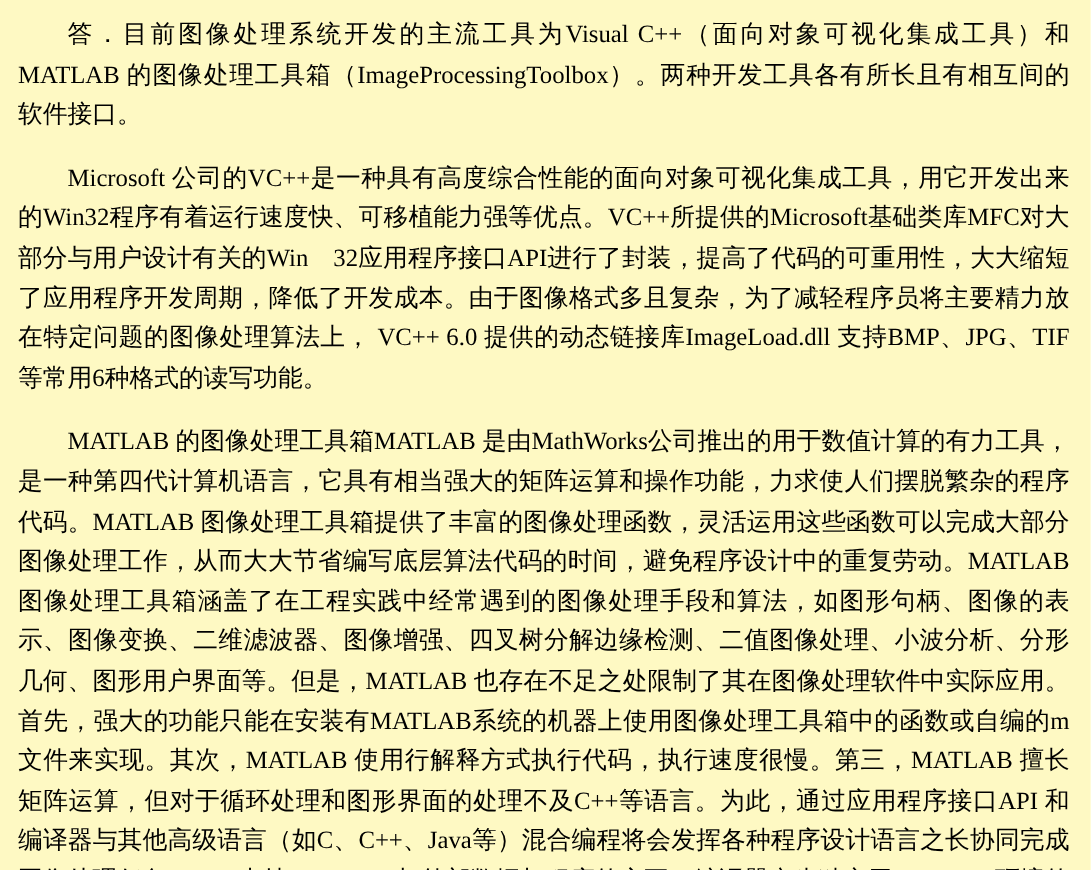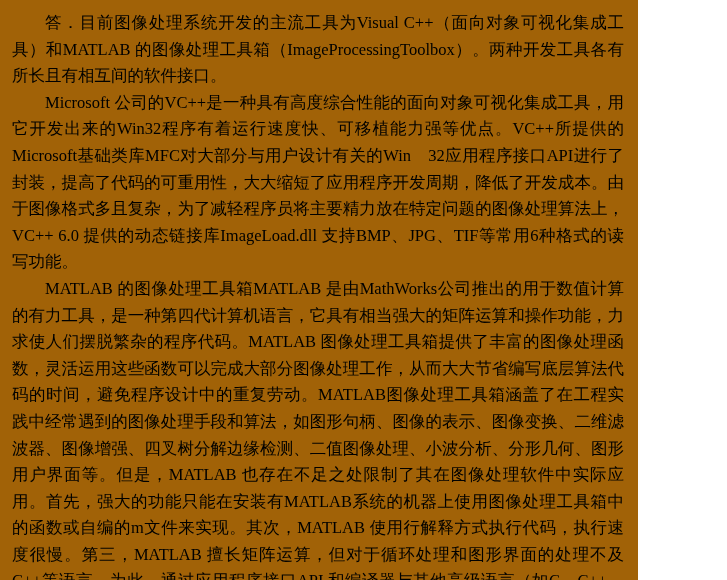--- a/index.html
+++ b/index.html
@@ -8,40 +8,40 @@
     background: #ffffff;
   }
   body {
     width: 727px;
     height: 580px;
     overflow: hidden;
     font-family: "Liberation Serif", serif;
     color: #000000;
   }
   .page {
-    width: 638px;
+    width: 727px;
     height: 580px;
     box-sizing: border-box;
     padding: 10px 14px 0 12px;
-    background: #a16207;
+    background: #fef9c3;
   }
   .para {
     font-size: 16.5px;
     line-height: 26.6px;
     text-align: justify;
     text-justify: inter-ideograph;
     margin: 0 0 0 0;
     letter-spacing: 0px;
     word-spacing: 0px;
   }
   .para.indent {
     text-indent: 2em;
   }
   .para + .para {
-    margin-top: 0px;
+    margin-top: 16px;
   }
 </style>
 </head>
 <body>
 
 <div class="page">
 
   <p class="para indent">答．目前图像处理系统开发的主流工具为Visual C++（面向对象可视化集成工具）和MATLAB 的图像处理工具箱（ImageProcessingToolbox）。两种开发工具各有所长且有相互间的软件接口。</p>
 
   <p class="para indent">Microsoft 公司的VC++是一种具有高度综合性能的面向对象可视化集成工具，用它开发出来的Win32程序有着运行速度快、可移植能力强等优点。VC++所提供的Microsoft基础类库MFC对大部分与用户设计有关的Win　32应用程序接口API进行了封装，提高了代码的可重用性，大大缩短了应用程序开发周期，降低了开发成本。由于图像格式多且复杂，为了减轻程序员将主要精力放在特定问题的图像处理算法上，  VC++ 6.0 提供的动态链接库ImageLoad.dll 支持BMP、JPG、TIF等常用6种格式的读写功能。</p>

